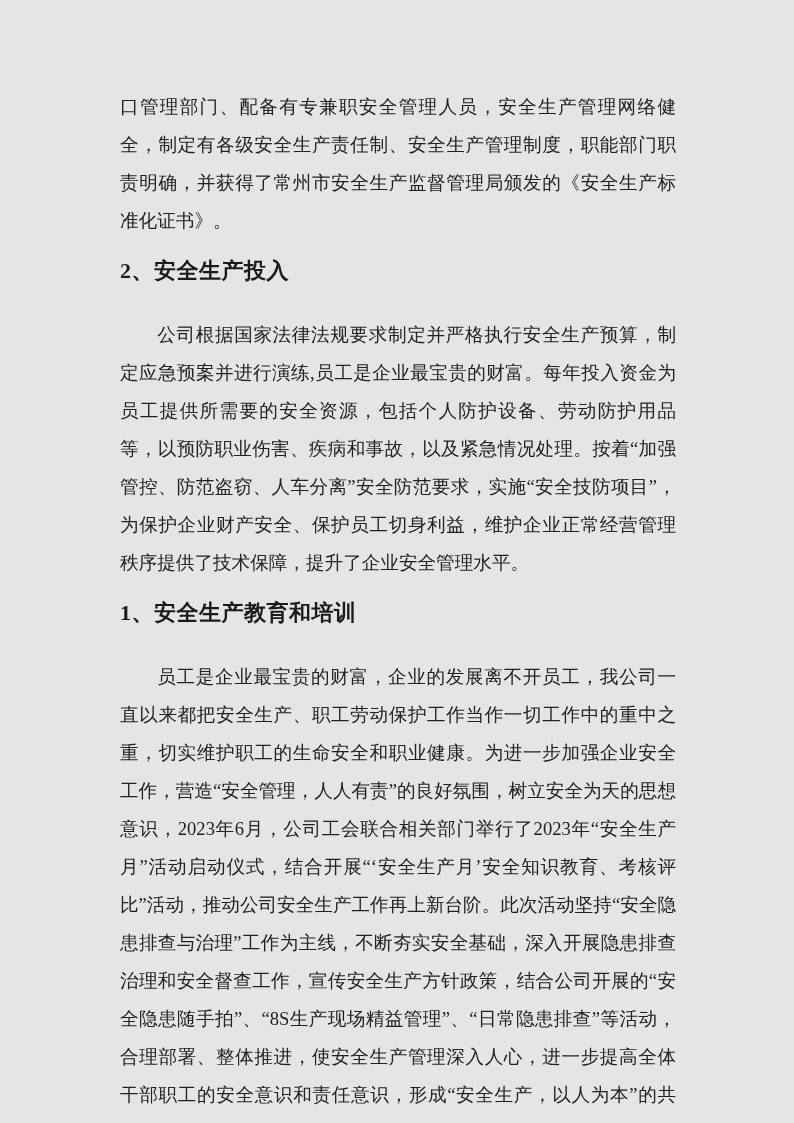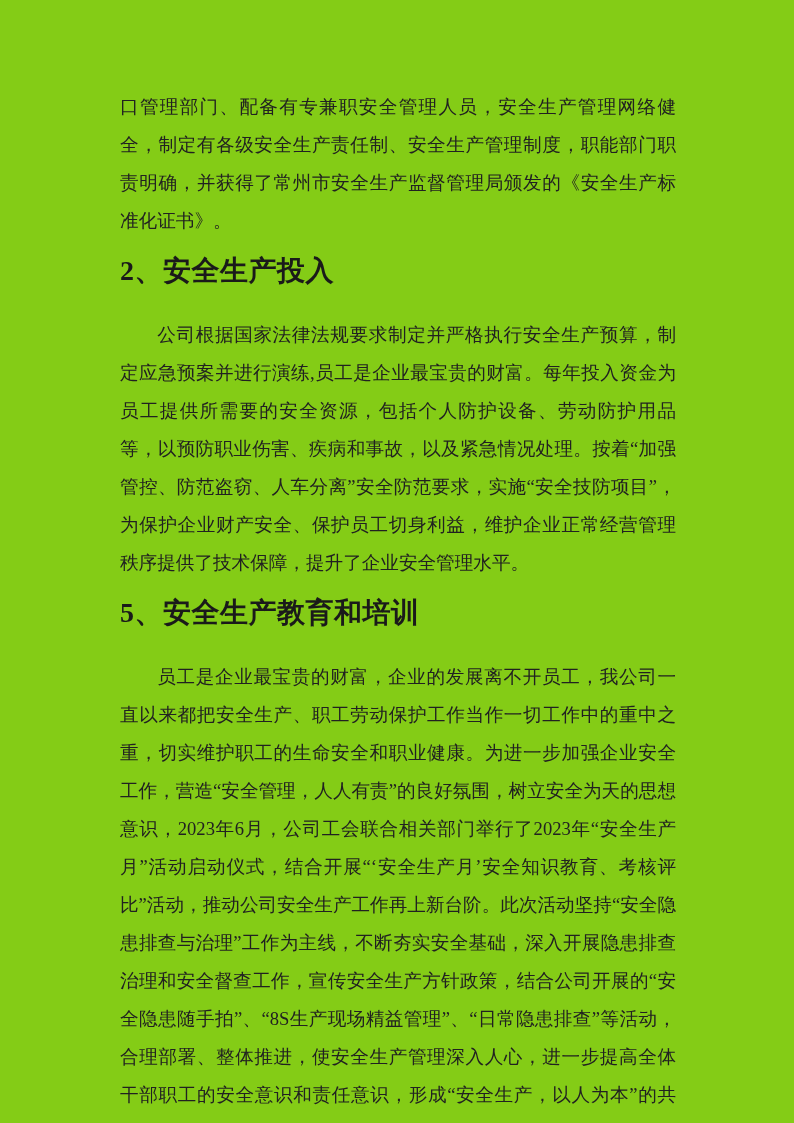--- a/index.html
+++ b/index.html
@@ -5,56 +5,56 @@
   html, body {
     margin: 0;
     padding: 0;
     background: #ffffff;
   }
   .page {
     position: relative;
     width: 794px;
     height: 1123px;
     margin: 0 auto;
-    background: #84cc16;
+    background: #e5e5e5;
     box-sizing: border-box;
     padding: 88px 118px 0 120px;
     overflow: hidden;
     font-family: "Liberation Serif", "DejaVu Serif", serif;
     color: #212121;
   }
   .body-par {
     margin: 0;
     font-size: 18.6px;
     line-height: 38px;
     text-align: justify;
     text-justify: inter-ideograph;
     word-break: break-all;
   }
   .body-par.indent {
     text-indent: 2em;
   }
   .section-heading {
     margin: 13px 0 27px 0;
-    font-size: 28px;
+    font-size: 22px;
     line-height: 36px;
     font-weight: bold;
     color: #1a1a1a;
     letter-spacing: 0.5px;
     font-family: "Liberation Serif", "DejaVu Serif", serif;
   }
 </style>
 </head>
 <body>
 
 <div class="page">
 
   <p class="body-par">口管理部门、配备有专兼职安全管理人员，安全生产管理网络健全，制定有各级安全生产责任制、安全生产管理制度，职能部门职责明确，并获得了常州市安全生产监督管理局颁发的《安全生产标准化证书》。</p>
 
   <h2 class="section-heading">2、安全生产投入</h2>
 
   <p class="body-par indent">公司根据国家法律法规要求制定并严格执行安全生产预算，制定应急预案并进行演练,员工是企业最宝贵的财富。每年投入资金为员工提供所需要的安全资源，包括个人防护设备、劳动防护用品等，以预防职业伤害、疾病和事故，以及紧急情况处理。按着“加强管控、防范盗窃、人车分离”安全防范要求，实施“安全技防项目”，为保护企业财产安全、保护员工切身利益，维护企业正常经营管理秩序提供了技术保障，提升了企业安全管理水平。</p>
 
-  <h2 class="section-heading">5、安全生产教育和培训</h2>
+  <h2 class="section-heading">1、安全生产教育和培训</h2>
 
   <p class="body-par indent">员工是企业最宝贵的财富，企业的发展离不开员工，我公司一直以来都把安全生产、职工劳动保护工作当作一切工作中的重中之重，切实维护职工的生命安全和职业健康。为进一步加强企业安全工作，营造“安全管理，人人有责”的良好氛围，树立安全为天的思想意识，2023年6月，公司工会联合相关部门举行了2023年“安全生产月”活动启动仪式，结合开展“‘安全生产月’安全知识教育、考核评比”活动，推动公司安全生产工作再上新台阶。此次活动坚持“安全隐患排查与治理”工作为主线，不断夯实安全基础，深入开展隐患排查治理和安全督查工作，宣传安全生产方针政策，结合公司开展的“安全隐患随手拍”、“8S生产现场精益管理”、“日常隐患排查”等活动，合理部署、整体推进，使安全生产管理深入人心，进一步提高全体干部职工的安全意识和责任意识，形成“安全生产，以人为本”的共识。</p>
 
 </div>
 
 </body></html>

